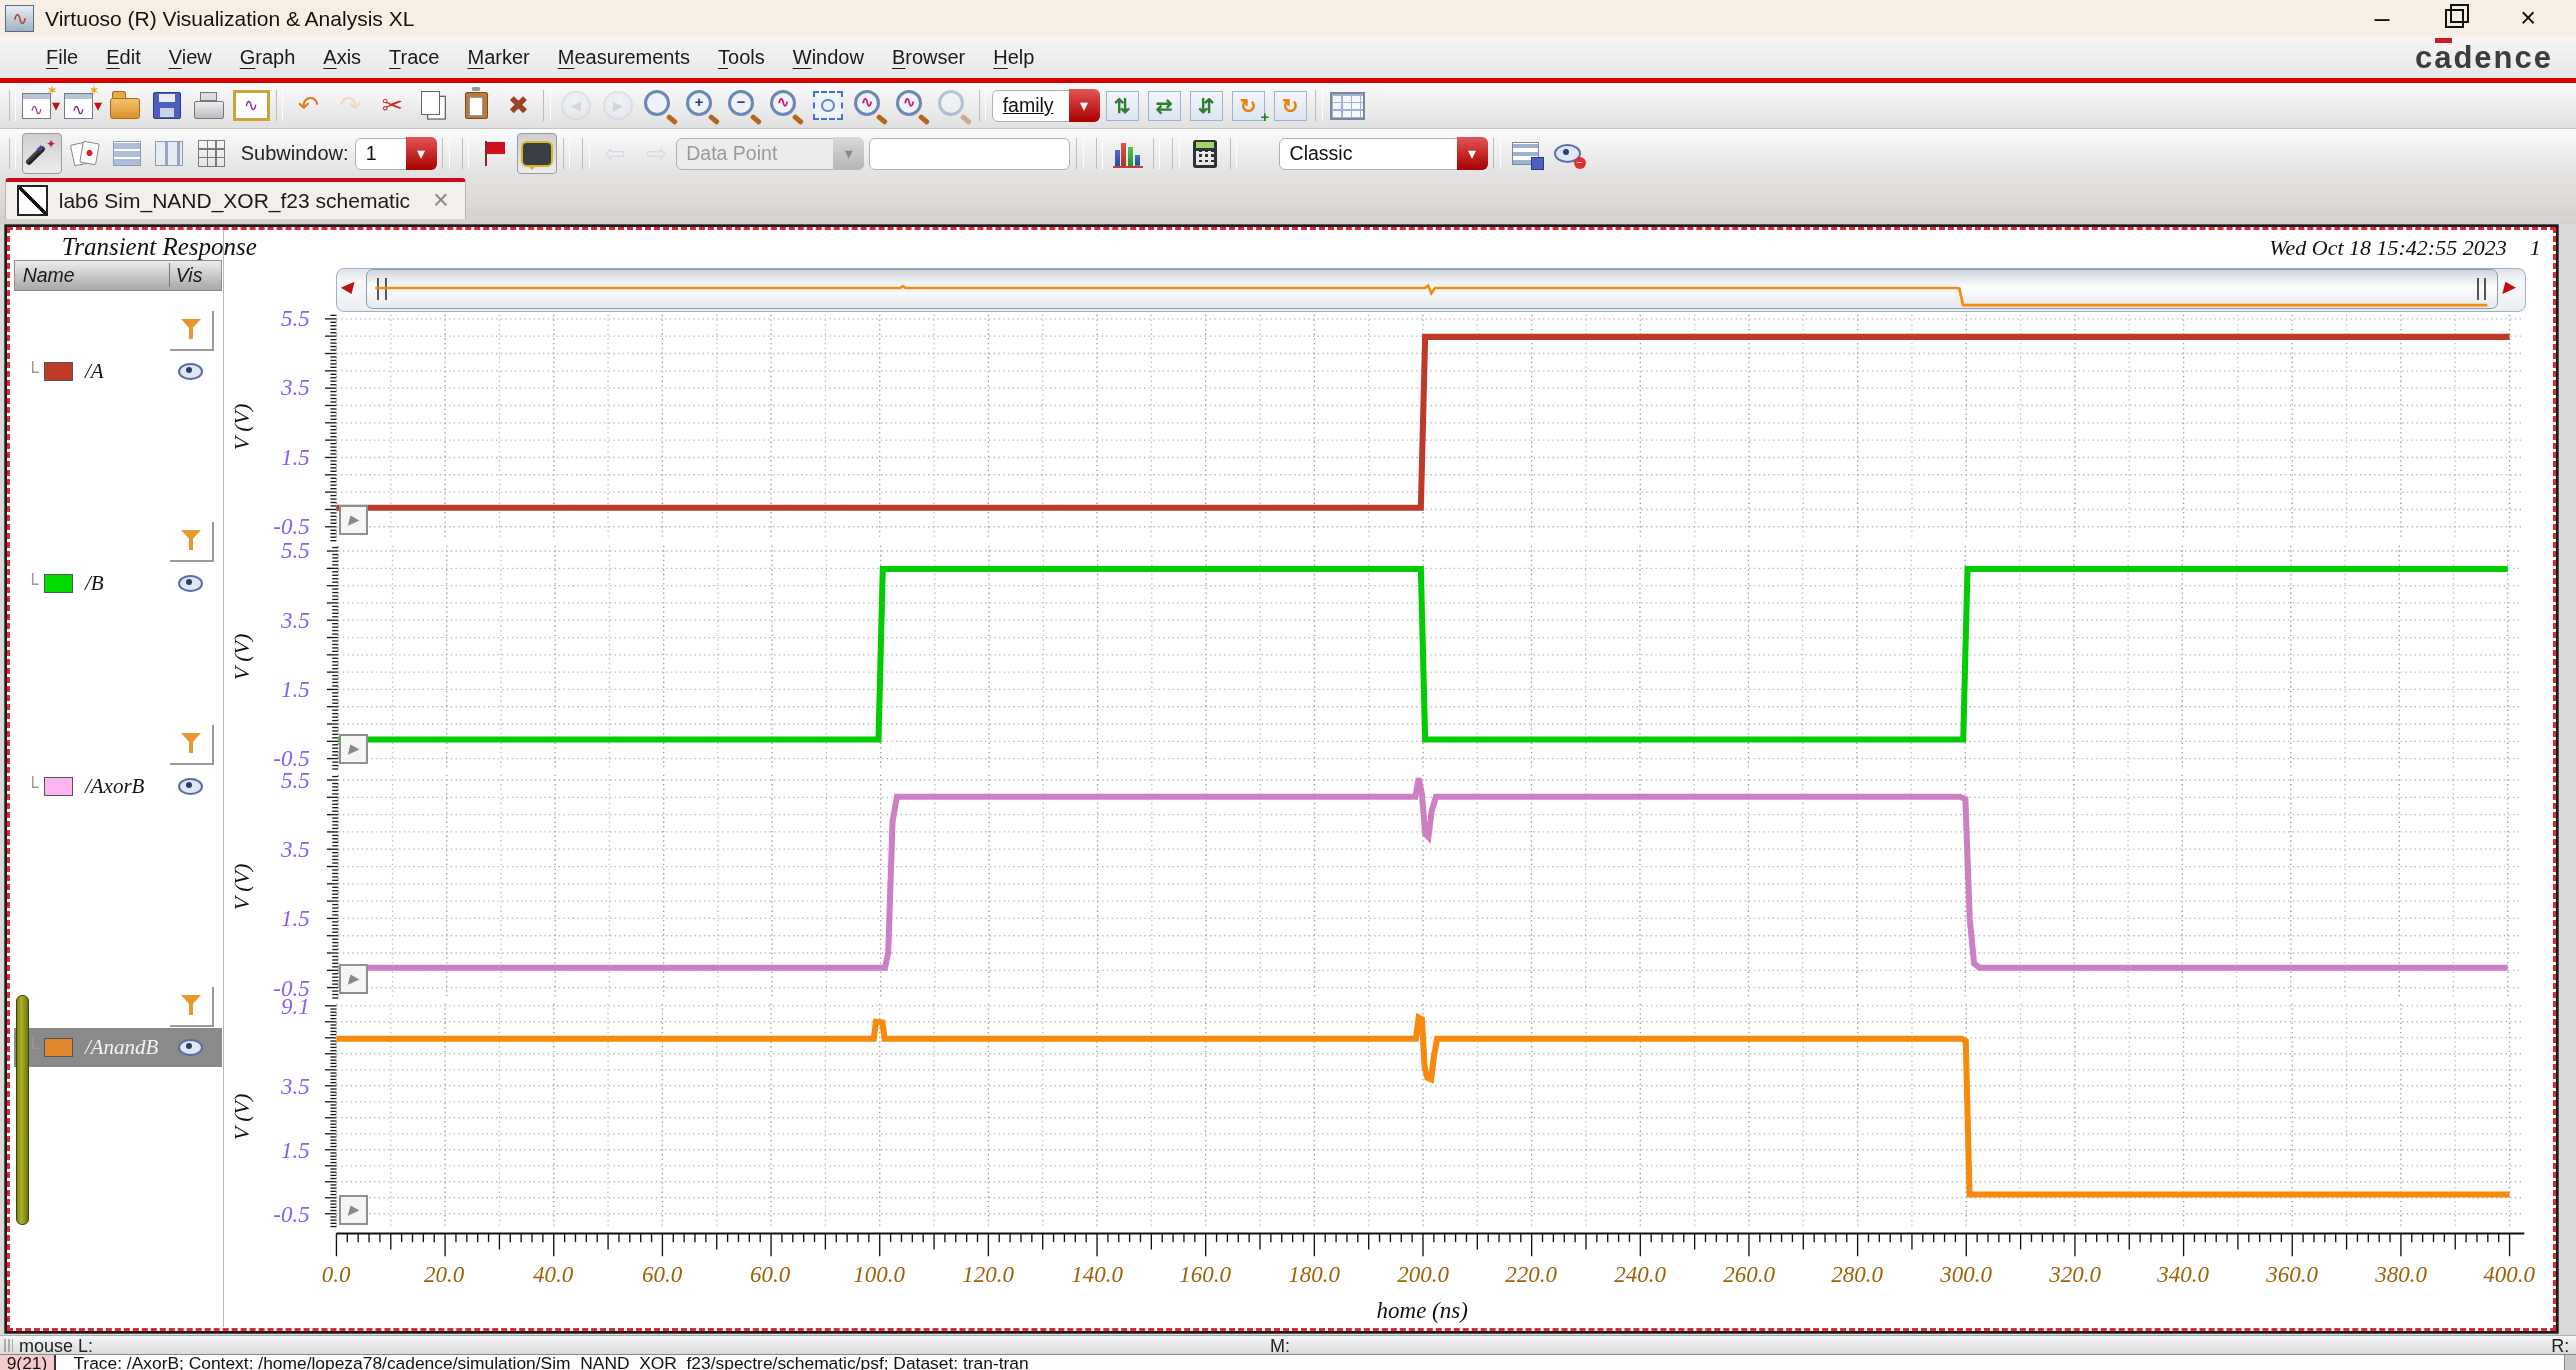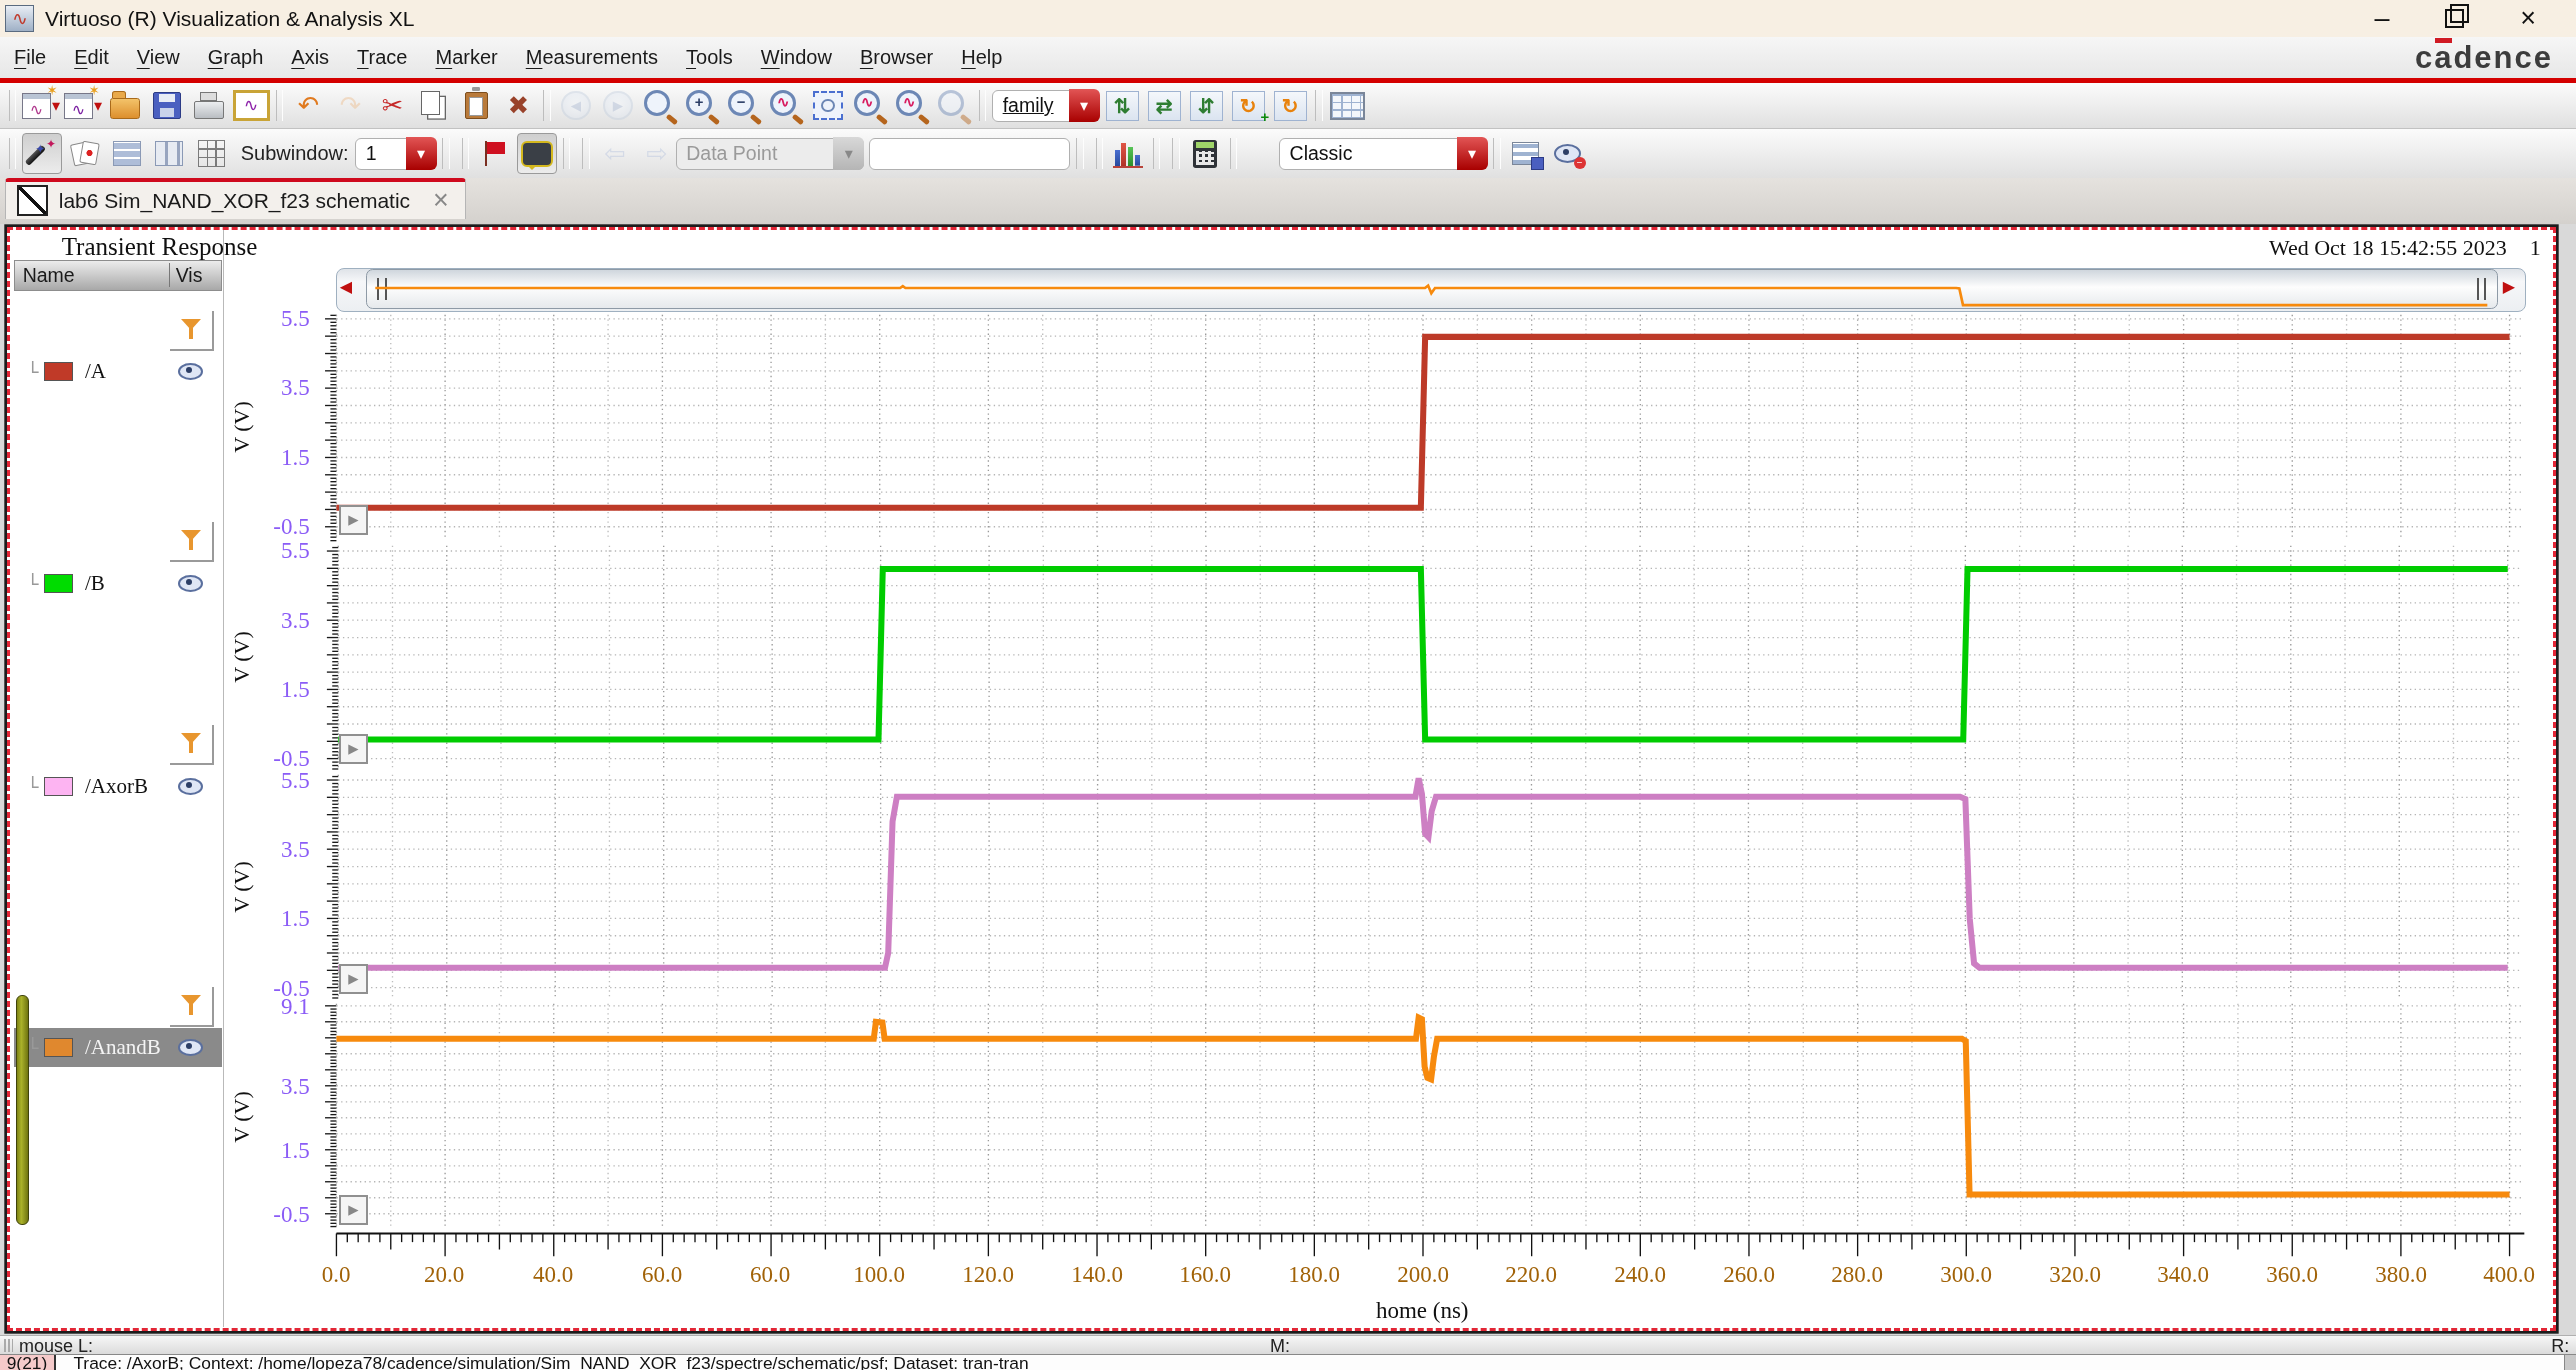--- a/index.html
+++ b/index.html
@@ -12,21 +12,21 @@
     border:1.3px solid #5a6b80;display:flex;align-items:center;justify-content:center;
     color:#c0392b;font-size:19px;}
   #win-title{font-size:21px;color:#111;margin-left:10.7px;}
   #win-ctrls{margin-left:auto;display:flex;align-items:center;gap:56px;padding-right:40px;}
   .wc{font-size:27px;color:#111;line-height:1;}
   .rest{width:14.8px;height:14.8px;border:2px solid #111;position:relative;background:#f7efe3;z-index:0;display:inline-block;}
   .rest::before{content:"";position:absolute;right:-6.7px;top:-6.7px;width:14.8px;height:14.8px;border:2px solid #111;z-index:-1;}
   
   #menubar{position:absolute;left:0;top:37px;width:2576px;height:41px;
     background:linear-gradient(#f6f6f6,#e7e7e7);display:flex;align-items:center;}
-  #menu-items{display:flex;align-items:flex-end;}
+  #menu-items{display:flex;align-items:flex-end;margin-left:32px;}
   .menu-item{font-size:20px;color:#1a1a1a;padding:0 14px;}
   .menu-item u{text-underline-offset:4px;text-decoration-thickness:1.3px;}
   #brand{margin-left:auto;margin-right:23px;font-size:31px;font-weight:bold;color:#3c3c3c;letter-spacing:2px;text-align:right;}
   .ba{position:relative;}
   .ba::before{content:"";position:absolute;left:0.7px;top:-1.3px;width:17px;height:4.7px;background:#d01a23;}
   #redline{position:absolute;left:0;top:78px;width:2576px;height:5.4px;background:#d40000;}
   
   .tbar{position:absolute;left:0;width:2576px;background:linear-gradient(#fbfbfb,#e0e0e0);
     border-bottom:0.7px solid #c2c2c2;display:flex;align-items:center;padding-left:2.7px;box-sizing:border-box;}
   #toolbar1{top:83px;height:46px;}
@@ -125,21 +125,21 @@
   
   #tabbar{position:absolute;left:0;top:178px;width:2576px;height:46px;background:linear-gradient(#e5e2de,#d4d1cd);}
   #tab{position:absolute;left:5.4px;top:0;height:37px;border-top:4.7px solid #cf0a1d;background:#f3f0ec;
     border-left:1.3px solid #b5b5b5;border-right:1.3px solid #b5b5b5;border-radius:4px 4px 0 0;
     display:flex;align-items:center;padding-right:16px;font-size:21px;color:#1a1a1a;}
   .tab-icon{width:27px;height:27px;background:#fff;border:2px solid #222;margin:0 10.7px;position:relative;
     background-image:linear-gradient(45deg,transparent 46%,#111 46% 54%,transparent 54%);}
   .tab-close{font-size:27px;color:#888;margin-left:23px;line-height:1;}
   
   #ga{position:absolute;left:6.7px;top:227px;width:2549px;height:1104px;background:#fff;
-    border:3.4px dashed #e32636;box-sizing:border-box;box-shadow:0 0 0 2.7px #1c1c1c;overflow:hidden;}
+    border:3.4px dashed #e32636;box-sizing:border-box;box-shadow:0 0 0 2.7px #1c1c1c;overflow:hidden;font-style:italic;}
   #tr-title{position:absolute;left:52px;top:2.7px;font-size:25px;color:#101010;}
   #timestamp{position:absolute;right:12px;top:5.4px;font-size:22px;color:#101010;display:flex;gap:23px;}
   #panel-edge{position:absolute;left:213px;top:0;width:1.3px;height:1097px;background:#b9b9b9;}
   #sig-header{position:absolute;left:4px;top:29.5px;width:208px;height:31px;
     background:linear-gradient(#ececec,#a8a8a8);border:0.7px solid #8d8d8d;display:flex;align-items:center;
     font-size:19.5px;color:#1a1a1a;box-sizing:border-box;}
   #sig-header .colname{margin-left:8px;}
   #sig-header .colvis{position:absolute;left:161px;}
   #sig-header .colsep{position:absolute;left:154px;top:2.7px;bottom:2.7px;width:1.3px;background:#777;}
   .sig-funnel{position:absolute;left:160px;width:42px;height:38px;background:#fff;

